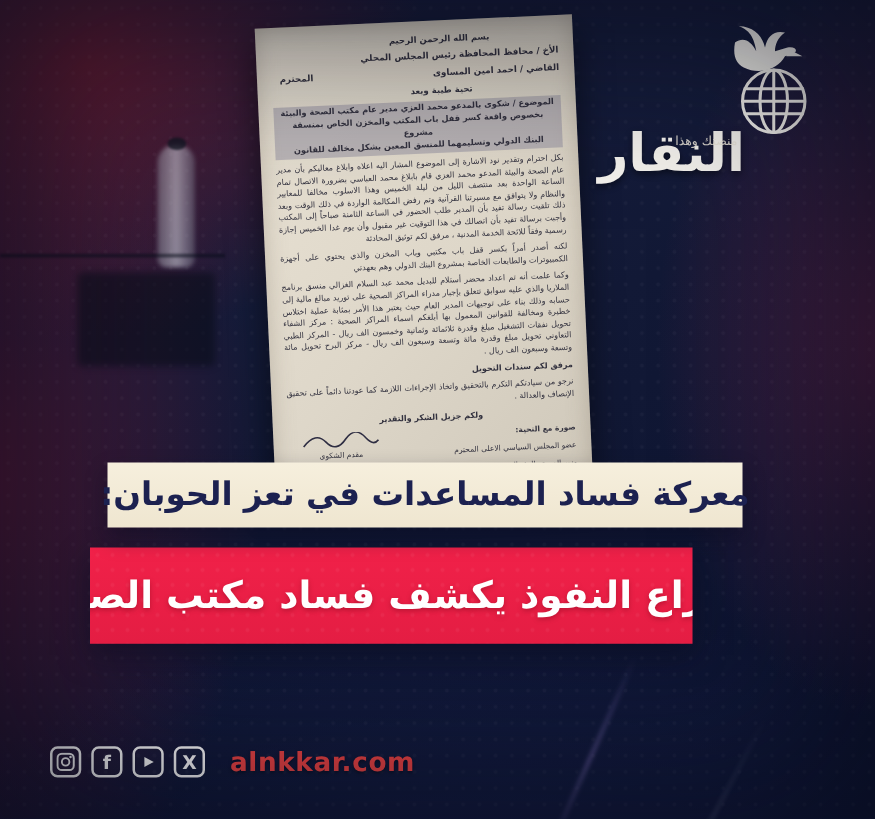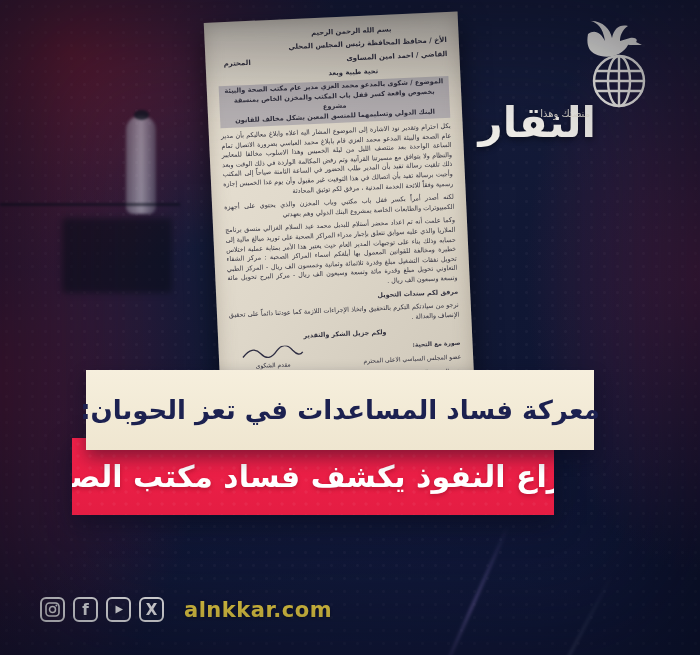--- a/index.html
+++ b/index.html
@@ -62,41 +62,41 @@
   .paper .attach{font-weight:bold;margin-bottom:4px;}
   .paper .thanks{text-align:center;font-weight:bold;margin:3px 0 4px;}
   .paper .sig-row{display:flex;justify-content:space-between;font-size:6px;}
   .paper .cc div{margin-bottom:5px;}
   .paper .cc .cc-title{font-weight:bold;}
   .paper .sig{text-align:center;}
   .paper .sig div{margin-bottom:2px;}
   .scribble{display:block;margin:0 auto;}
 
   
-  .banner1{position:absolute;left:86px;top:370px;width:508px;height:80px;
+  .banner1{position:absolute;left:86px;top:370px;width:508px;height:52px;
     background:linear-gradient(180deg,#f6efdd,#efe6d0);
     box-shadow:0 8px 16px rgba(10,10,30,.45);
     display:flex;align-items:center;justify-content:center;z-index:3;text-align:right;}
   .banner1 .h1-text{color:#1c2150;font-weight:bold;font-size:26px;direction:rtl;white-space:nowrap;}
   .banner2{position:absolute;left:72px;top:438px;width:482px;height:77px;
     background:linear-gradient(180deg,#f12149 0%,#e41d43 100%);
     box-shadow:0 10px 22px rgba(10,10,30,.5);
     display:flex;align-items:center;justify-content:center;z-index:2;overflow:hidden;}
   .banner2:after{content:"";position:absolute;inset:0;
     background-image:radial-gradient(rgba(255,255,255,.10) 1.2px, transparent 2px);
     background-size:12px 12px;opacity:.45;}
   .banner2 .h2-text{color:#ffffff;font-weight:bold;font-size:30px;direction:rtl;white-space:nowrap;
     text-shadow:0 2px 4px rgba(100,0,20,.35);position:relative;z-index:1;}
 
   
   .footer{position:absolute;left:40px;top:597px;display:flex;align-items:center;gap:8px;}
   .sicon{width:25px;height:25px;border:2px solid #fff;border-radius:6px;box-sizing:border-box;
     display:flex;align-items:center;justify-content:center;color:#fff;font-weight:bold;
     font-size:15px;background:rgba(255,255,255,.02);cursor:pointer;}
-  .website{color:#fde047;font-weight:bold;font-size:21px;letter-spacing:.5px;margin-right:10px;
+  .website{color:#ef4444;font-weight:bold;font-size:21px;letter-spacing:.5px;margin-right:10px;
     margin-left:12px;text-shadow:0 1px 3px rgba(0,0,0,.4);}
 </style>
 </head>
 <body>
 
 <div class="bg-photo"></div>
 <div class="bg-dots"></div>
 <div class="flask"></div>
 <div class="flask-cap"></div>
 <div class="desk-line"></div>

